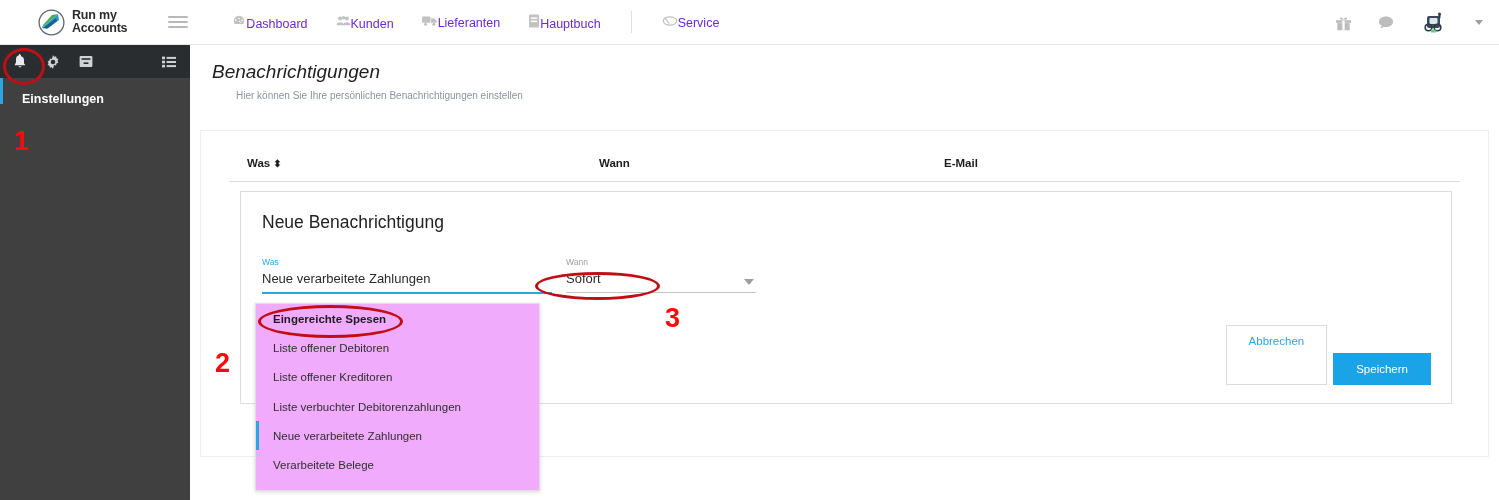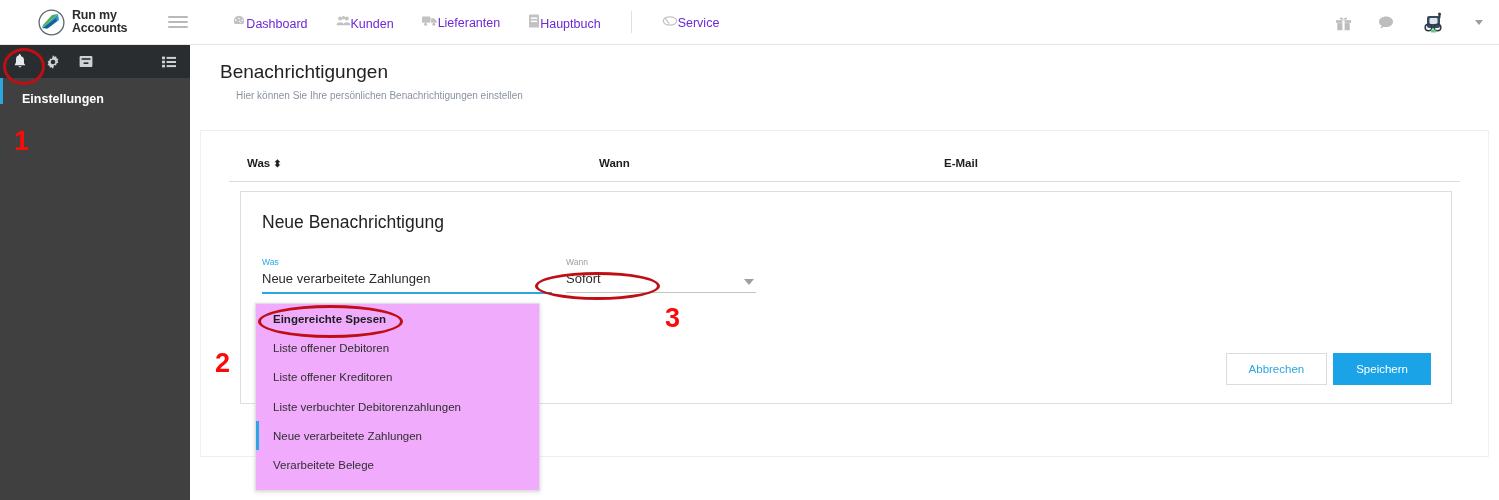--- a/index.html
+++ b/index.html
@@ -47,21 +47,21 @@
   .side-icon { color: #cfd2d4; margin-right: 19px; cursor: pointer; display: flex; }
   .side-icon.last { margin-right: 0; position: absolute; right: 14px; }
   .side-label { color: #ffffff; font-size: 12.5px; font-weight: bold;
                 padding: 14px 0 0 22px; }
   .side-accent { position: absolute; left: 0; top: 33px; width: 3px; height: 26px;
                  background: #2aa7e0; }
 
   
   .content { position: absolute; left: 190px; top: 45px; width: 1309px; height: 455px;
              background: #ffffff; }
-  .page-title { font-size: 19px; color: #222; padding: 16px 0 0 30px; font-weight: normal; }
+  .page-title { font-size: 19px; color: #222; padding: 16px 0 0 22px; font-weight: normal; font-style: italic; }
   .page-sub { font-size: 10px; color: #8a93a0; padding: 7px 0 0 30px; margin-left: 16px; }
 
   .panel { position: absolute; left: 10px; top: 85px; width: 1289px; height: 327px;
            background: #ffffff; border: 1px solid #efefef; }
   .table-head { display: flex; padding: 26px 0 12px 0; border-bottom: 1px solid #dcdcdc;
                 margin: 0 28px; }
   .th { font-size: 11.5px; font-weight: bold; color: #1d1d1d; display: flex;
         align-items: center; gap: 3px; }
   .th-was { width: 370px; padding-left: 18px; }
   .th-wann { width: 345px; }
@@ -81,21 +81,21 @@
   .fvalue { font-size: 13px; color: #2b2b2b; padding-bottom: 6px; }
   .funder { height: 2px; background: #2aa7e0; }
   .funder.grey { height: 1px; background: #c4c4c4; }
   .caret-field { position: absolute; right: 2px; bottom: 9px; width: 0; height: 0;
                  border-left: 5px solid transparent; border-right: 5px solid transparent;
                  border-top: 6px solid #9e9e9e; }
 
   .actions { position: absolute; right: 20px; bottom: 18px; display: flex; gap: 6px; }
   .btn { font-size: 11.5px; padding: 9px 22px; cursor: pointer; white-space: nowrap; }
   .btn-cancel { color: #2aa7e0; background: #fff; border: 1px solid #d7dde3; }
-  .btn-save { color: #ffffff; background: #1ba3e8; border: 1px solid #1ba3e8; }
+  .btn-save { color: #ffffff; background: #1ba3e8; border: 1px solid #1ba3e8; margin-top: 28px; }
 
   
   .dropdown { position: absolute; left: 255px; top: 303px; width: 285px; height: 188px;
               background: #f0abfc; border: 1px solid #dfdfdf;
               box-shadow: 0 1px 4px rgba(0,0,0,0.16); z-index: 40; }
   .dd-item { height: 29.3px; display: flex; align-items: center; padding-left: 17px;
              font-size: 11.5px; color: #2f2f2f; cursor: pointer; position: relative; }
   .dd-item.first { font-weight: bold; color: #1d1d1d; }
   .dd-item.active::before { content: ""; position: absolute; left: 0; top: 0;
              width: 3px; height: 100%; background: #2aa7e0; }

